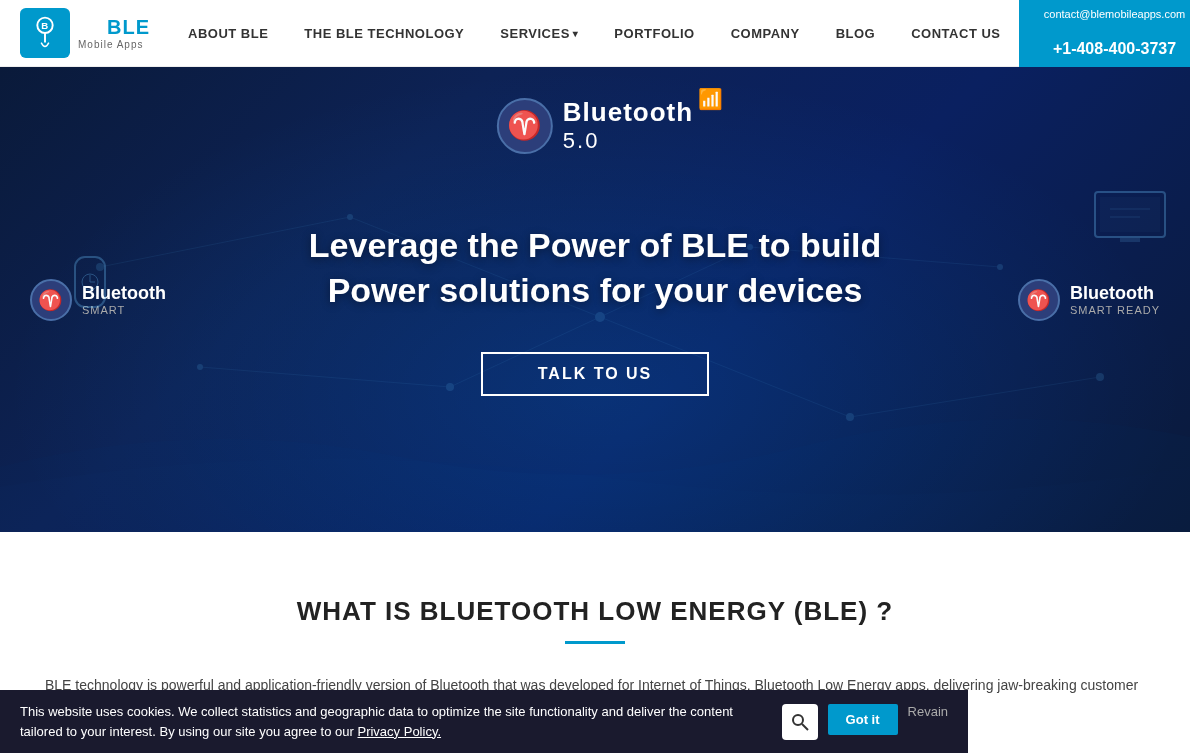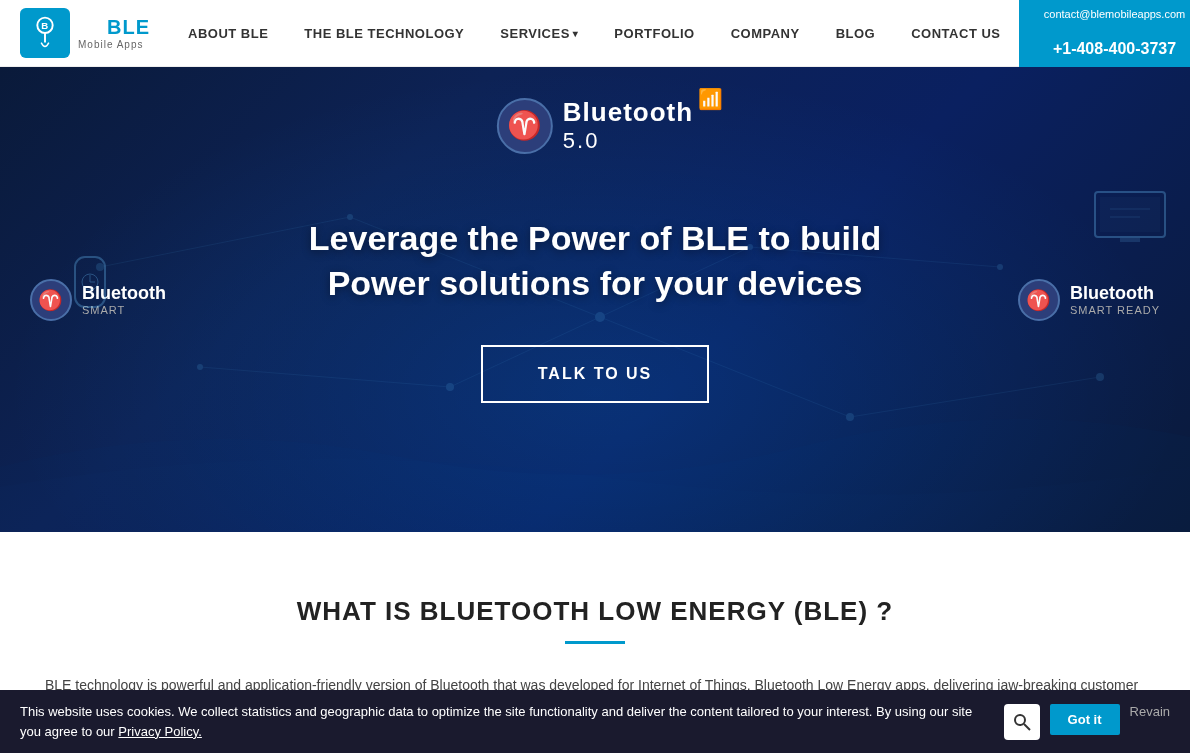--- a/index.html
+++ b/index.html
@@ -197,21 +197,21 @@
       z-index: 2;
       margin-top: 40px;
     }
     .talk-btn {
       background: transparent;
       border: 2px solid #fff;
       color: #fff;
       font-size: 16px;
       font-weight: 700;
       letter-spacing: 2px;
-      padding: 18px 55px;
+      padding: 11px 55px;
       cursor: pointer;
       transition: background 0.2s;
     }
 
     
     .deco-watch {
       position: absolute;
       left: 60px;
       top: 180px;
       opacity: 0.3;
@@ -249,21 +249,21 @@
       max-width: 1100px;
       margin: 0 auto;
       text-align: left;
     }
 
     
     .cookie-banner {
       position: fixed;
       bottom: 0;
       left: 0;
-      width: 1190px;
+      width: 968px;
       background: #1a1a2e;
       color: #fff;
       padding: 12px 20px;
       display: flex;
       align-items: center;
       justify-content: space-between;
       font-size: 13px;
       z-index: 100;
     }
     .cookie-text {

